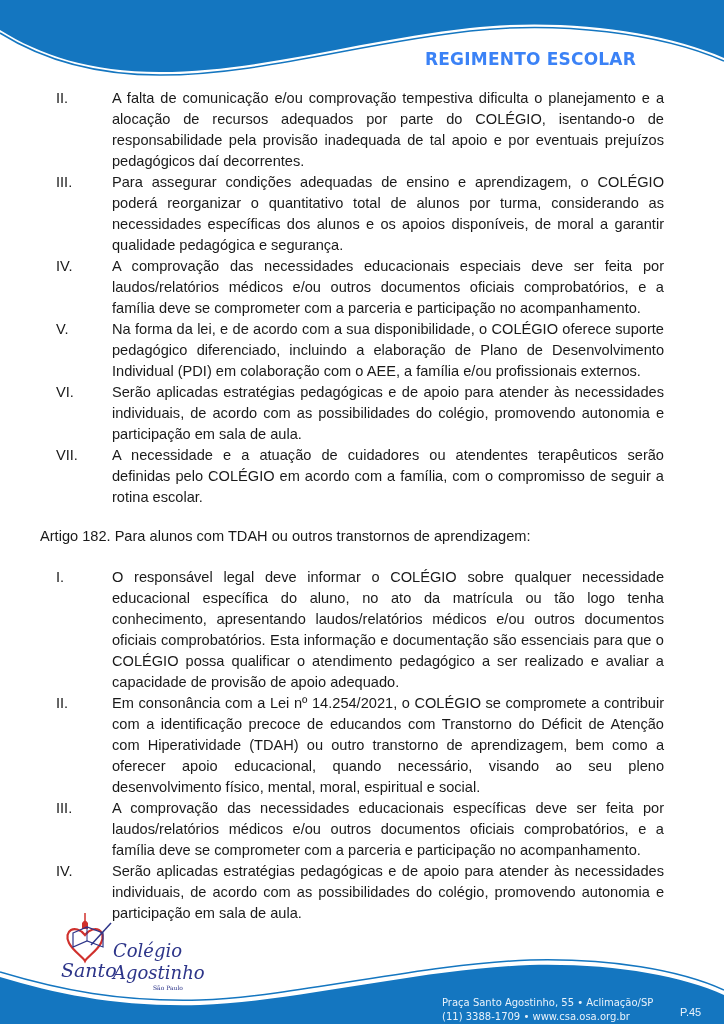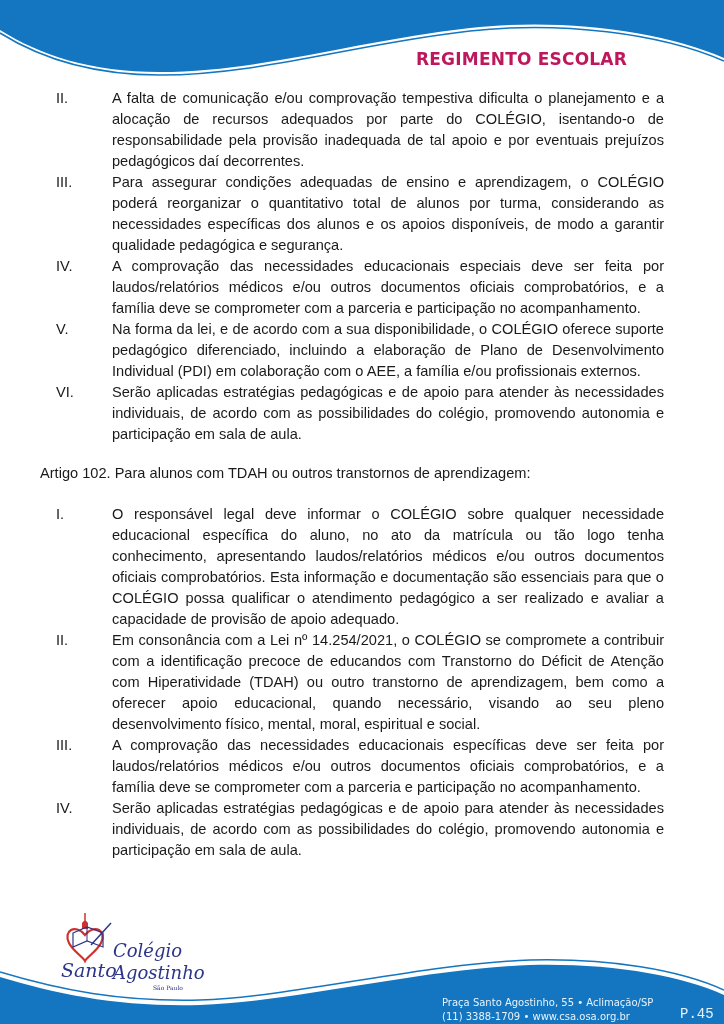--- a/index.html
+++ b/index.html
@@ -1,49 +1,50 @@
 <!DOCTYPE html>
 <html><head>
 <meta charset="utf-8">
 <style>
   html, body { margin: 0; padding: 0; background: #ffffff; }
   body { width: 724px; height: 1024px; position: relative; overflow: hidden; font-family: "Liberation Sans", sans-serif; color: #1a1a1a; }
   .header-wave { position: absolute; left: 0; top: 0; width: 724px; height: 80px; }
-  .doc-title { position: absolute; right: 97px; top: 49px; font-family: "DejaVu Sans", sans-serif; font-weight: bold; font-size: 17px; color: #be185d; letter-spacing: 0.2px; }
+  .doc-title { position: absolute; right: 88px; top: 49px; font-family: "DejaVu Sans", sans-serif; font-weight: bold; font-size: 17px; color: #3b82f6; letter-spacing: 0.2px; }
   .content { position: absolute; left: 0; top: 88px; width: 724px; }
   .list { list-style: none; margin: 0; padding: 0; }
   .item { position: relative; padding-left: 112px; padding-right: 60px; font-size: 14.6px; line-height: 21px; text-align: justify; }
   .marker { position: absolute; left: 0; width: 84px; text-align: right; }
   .marker-inner { display: inline-block; width: 28px; text-align: left; }
   .article { margin: 18px 0 20px 40px; font-size: 14.6px; line-height: 21px; }
   .footer-wave { position: absolute; left: 0; top: 955px; width: 724px; height: 69px; }
   .logo { position: absolute; left: 55px; top: 905px; width: 160px; height: 100px; }
   .address { position: absolute; left: 442px; top: 996px; font-family: "DejaVu Sans", sans-serif; font-size: 10px; line-height: 14px; color: #e8f2fb; }
-  .page-num { position: absolute; left: 680px; top: 1006px; font-family: Liberation Mono, monospace; font-size: 14px; color: #e8f2fb; }
+  .page-num { position: absolute; left: 680px; top: 1006px; font-family: Liberation Sans, sans-serif; font-size: 11px; color: #e8f2fb; }
 </style>
 </head>
 <body>
 
 <svg class="header-wave" viewBox="0 0 724 80" preserveAspectRatio="none">
   <path d="M0,0 L724,0 L724,58 C660,30 560,18 470,28 C360,40 260,72 160,72 C90,72 40,55 0,30 Z" fill="#1476c0"></path>
   <path d="M0,33 C40,58 90,75 160,75 C260,75 360,43 470,31 C560,21 660,33 724,61" fill="none" stroke="#1476c0" stroke-width="1.5"></path>
 </svg>
 
 <div class="doc-title">REGIMENTO ESCOLAR</div>
 
 <div class="content">
   <ol class="list">
     <li class="item"><span class="marker"><span class="marker-inner">II.</span></span><span>A falta de comunicação e/ou comprovação tempestiva dificulta o planejamento e a alocação de recursos adequados por parte do COLÉGIO, isentando-o de responsabilidade pela provisão inadequada de tal apoio e por eventuais prejuízos pedagógicos daí decorrentes.</span></li>
-    <li class="item"><span class="marker"><span class="marker-inner">III.</span></span><span>Para assegurar condições adequadas de ensino e aprendizagem, o COLÉGIO poderá reorganizar o quantitativo total de alunos por turma, considerando as necessidades específicas dos alunos e os apoios disponíveis, de modo a garantir qualidade pedagógica e segurança.</span></li>
+    <li class="item"><span class="marker"><span class="marker-inner">III.</span></span><span>Para assegurar condições adequadas de ensino e aprendizagem, o COLÉGIO poderá reorganizar o quantitativo total de alunos por turma, considerando as necessidades específicas dos alunos e os apoios disponíveis, de moral a garantir qualidade pedagógica e segurança.</span></li>
     <li class="item"><span class="marker"><span class="marker-inner">IV.</span></span><span>A comprovação das necessidades educacionais especiais deve ser feita por laudos/relatórios médicos e/ou outros documentos oficiais comprobatórios, e a família deve se comprometer com a parceria e participação no acompanhamento.</span></li>
     <li class="item"><span class="marker"><span class="marker-inner">V.</span></span><span>Na forma da lei, e de acordo com a sua disponibilidade, o COLÉGIO oferece suporte pedagógico diferenciado, incluindo a elaboração de Plano de Desenvolvimento Individual (PDI) em colaboração com o AEE, a família e/ou profissionais externos.</span></li>
     <li class="item"><span class="marker"><span class="marker-inner">VI.</span></span><span>Serão aplicadas estratégias pedagógicas e de apoio para atender às necessidades individuais, de acordo com as possibilidades do colégio, promovendo autonomia e participação em sala de aula.</span></li>
+    <li class="item"><span class="marker"><span class="marker-inner">VII.</span></span><span>A necessidade e a atuação de cuidadores ou atendentes terapêuticos serão definidas pelo COLÉGIO em acordo com a família, com o compromisso de seguir a rotina escolar.</span></li>
   </ol>
 
-  <p class="article">Artigo 102. Para alunos com TDAH ou outros transtornos de aprendizagem:</p>
+  <p class="article">Artigo 182. Para alunos com TDAH ou outros transtornos de aprendizagem:</p>
 
   <ol class="list">
     <li class="item"><span class="marker"><span class="marker-inner">I.</span></span><span>O responsável legal deve informar o COLÉGIO sobre qualquer necessidade educacional específica do aluno, no ato da matrícula ou tão logo tenha conhecimento, apresentando laudos/relatórios médicos e/ou outros documentos oficiais comprobatórios. Esta informação e documentação são essenciais para que o COLÉGIO possa qualificar o atendimento pedagógico a ser realizado e avaliar a capacidade de provisão de apoio adequado.</span></li>
     <li class="item"><span class="marker"><span class="marker-inner">II.</span></span><span>Em consonância com a Lei nº 14.254/2021, o COLÉGIO se compromete a contribuir com a identificação precoce de educandos com Transtorno do Déficit de Atenção com Hiperatividade (TDAH) ou outro transtorno de aprendizagem, bem como a oferecer apoio educacional, quando necessário, visando ao seu pleno desenvolvimento físico, mental, moral, espiritual e social.</span></li>
     <li class="item"><span class="marker"><span class="marker-inner">III.</span></span><span>A comprovação das necessidades educacionais específicas deve ser feita por laudos/relatórios médicos e/ou outros documentos oficiais comprobatórios, e a família deve se comprometer com a parceria e participação no acompanhamento.</span></li>
     <li class="item"><span class="marker"><span class="marker-inner">IV.</span></span><span>Serão aplicadas estratégias pedagógicas e de apoio para atender às necessidades individuais, de acordo com as possibilidades do colégio, promovendo autonomia e participação em sala de aula.</span></li>
   </ol>
 </div>
 
 <svg class="footer-wave" viewBox="0 0 724 69" preserveAspectRatio="none">

